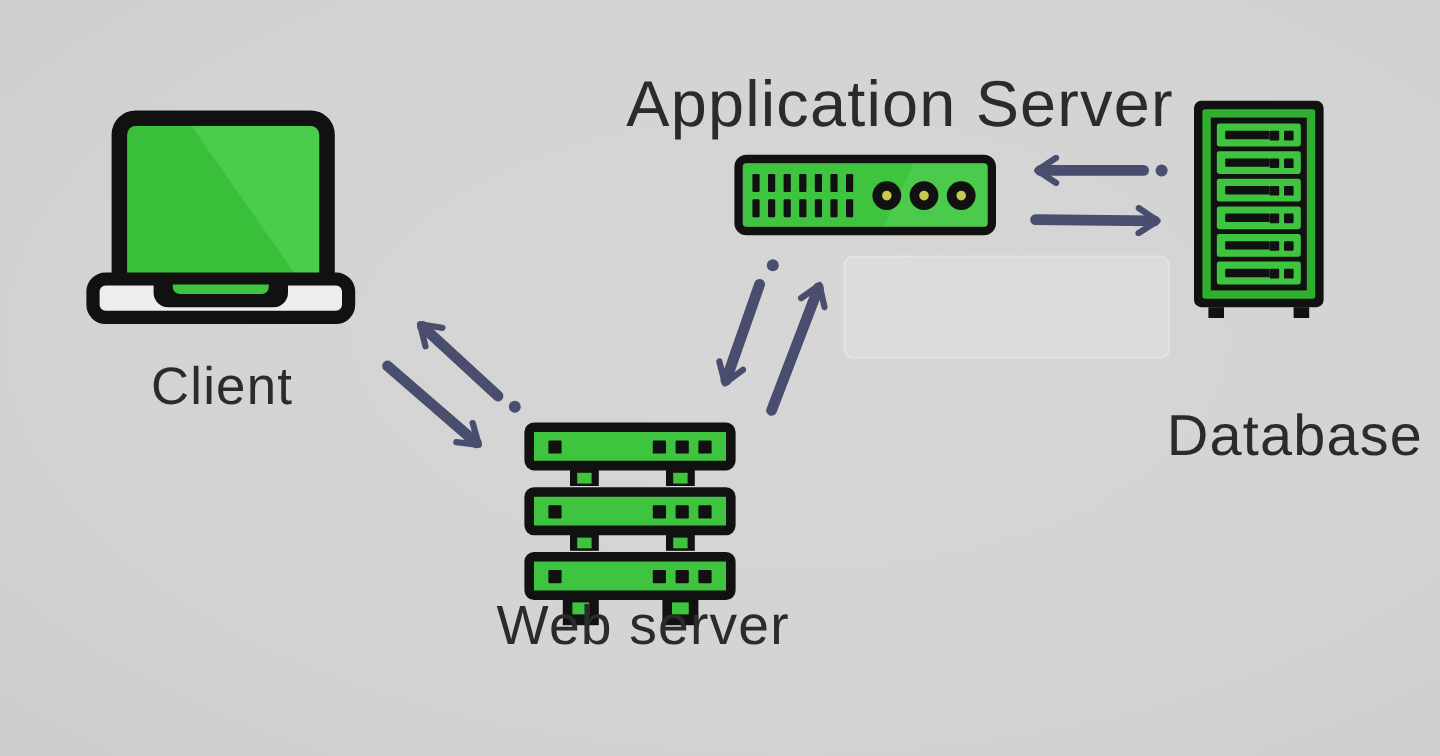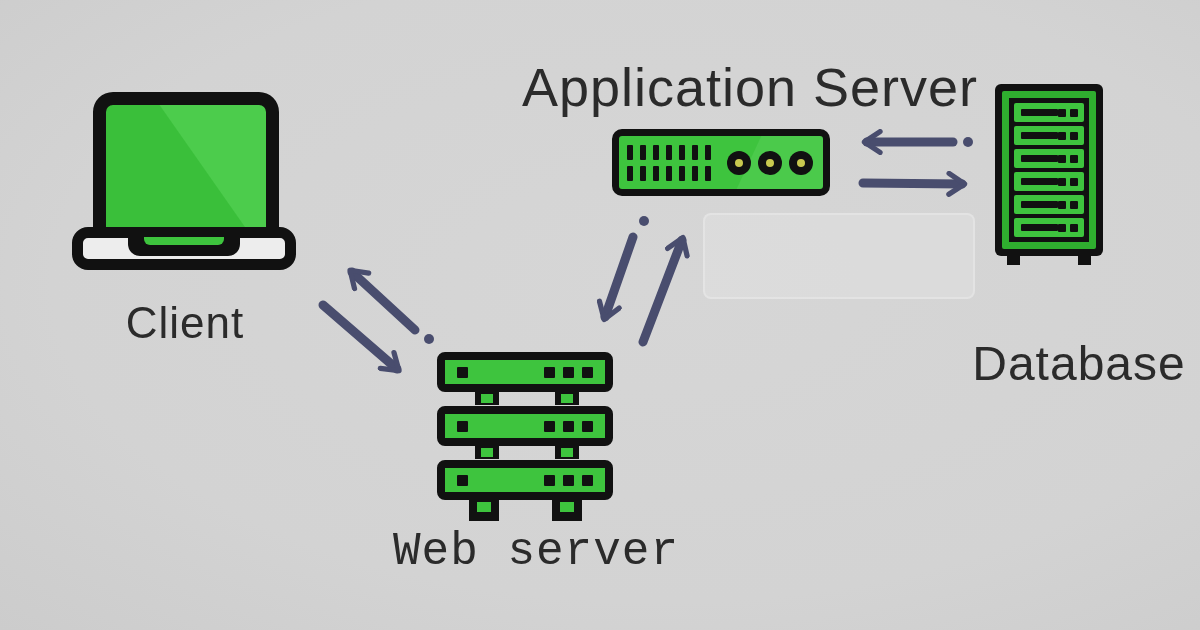--- a/index.html
+++ b/index.html
@@ -276,16 +276,16 @@
             <div class="ws-sq"></div>
           </div>
       </div>
       <div class="ws-foot" style="left:32px;top:147px;">
           <div class="ws-foot-green"></div>
         </div>
       <div class="ws-foot" style="left:115px;top:147px;">
           <div class="ws-foot-green"></div>
         </div>
     </div>
-    <div class="node-label" style="left:386px;top:526px;width:300px;font-size:46px;font-family:Liberation Mono, monospace;">Web server</div>
+    <div class="node-label" style="left:386px;top:494px;width:300px;font-size:46px;">Web server</div>
   </div>
 
 </div>
 
 </body></html>

